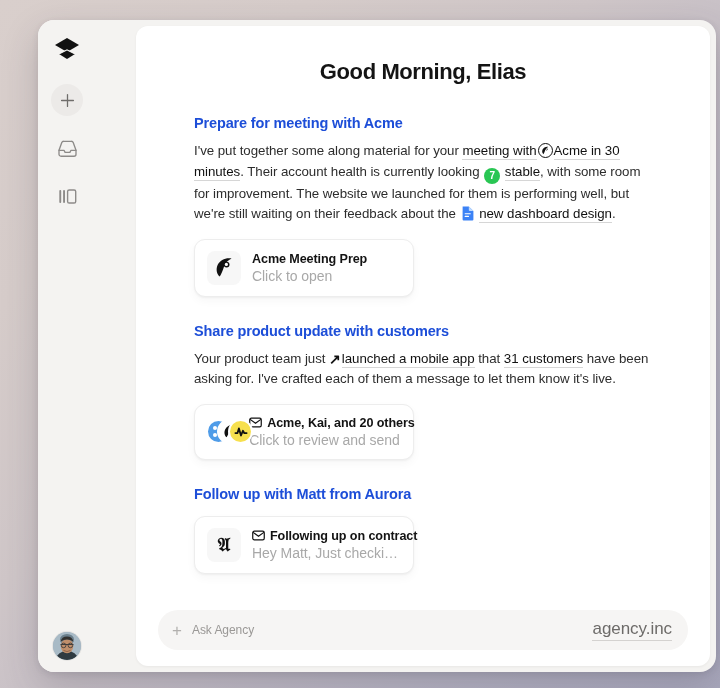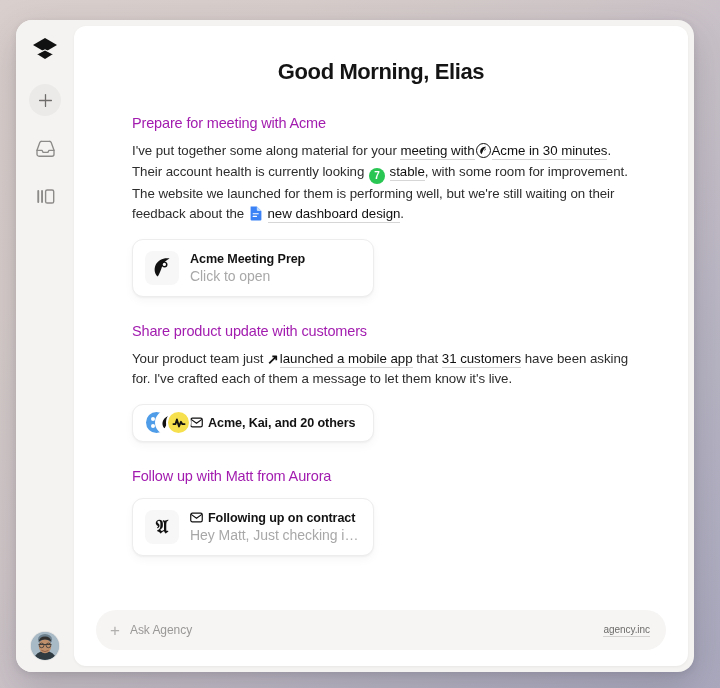--- a/index.html
+++ b/index.html
@@ -20,29 +20,30 @@
         #c2bcc6 62%,
         #b3b1c2 82%,
         #a9a8bd 100%);
     position: relative;
     -webkit-font-smoothing: antialiased;
   }
 
   
   .window {
     position: absolute;
-    left: 16px;
+    left: 38px;
     top: 20px;
     width: 678px;
     height: 652px;
     border-radius: 16px;
     display: flex;
     overflow: hidden;
     box-shadow: 0 14px 36px rgba(60,55,70,0.22), 0 2px 6px rgba(60,55,70,0.12);
     background: #f4f3f1;
+    gap: 40px;
   }
 
   
   .sidebar {
     width: 58px;
     flex: 0 0 58px;
     background: #f4f3f1;
     display: flex;
     flex-direction: column;
     align-items: center;
@@ -125,22 +126,22 @@
   }
 
   .content {
     padding: 0 54px 0 58px;
   }
 
   .section { margin-bottom: 26px; }
 
   .section-title {
     font-size: 14.5px;
-    font-weight: 400;
-    color: #a21caf;
+    font-weight: 700;
+    color: #1d4ed8;
     letter-spacing: -0.15px;
     margin-bottom: 10px;
     margin-top: 26px;
   }
 
   .section-body {
     font-size: 13.3px;
     line-height: 20.6px;
     color: #2d2d2d;
     letter-spacing: -0.05px;
@@ -207,21 +208,21 @@
     content: "";
     position: absolute;
     left: 1.3px; top: 1.3px;
     width: 5.4px; height: 5.4px;
     background: repeating-linear-gradient(90deg,#e8322a 0 1px,#fff 1px 2px);
   }
 
   
   .card {
     margin-top: 14px;
-    width: 242px;
+    width: 220px;
     background: #fff;
     border: 1px solid #ededed;
     border-radius: 11px;
     box-shadow: 0 1px 2px rgba(0,0,0,0.045), 0 4px 10px rgba(0,0,0,0.035);
     padding: 11px 12px;
     display: flex;
     align-items: center;
     gap: 11px;
     cursor: pointer;
   }
@@ -313,21 +314,21 @@
     margin-right: 10px;
     user-select: none;
   }
   .composer .ph {
     flex: 1 1 auto;
     font-size: 12px;
     color: #9a9896;
     letter-spacing: -0.05px;
   }
   .composer .workspace {
-    font-size: 10px;
+    font-size: 17px;
     color: #6d6b69;
     border-bottom: 1px solid #d4d2d0;
     padding-bottom: 1px;
     letter-spacing: -0.05px;
   }
 
   svg { display: block; }
 </style>
 </head>
 <body>
@@ -464,20 +465,21 @@
             <div class="card-text">
               <div class="card-title">
                 <span>
                   <svg width="13" height="11" viewBox="0 0 14 11" aria-hidden="true">
                     <rect x="0.8" y="0.8" width="12.4" height="9.4" rx="1.7" fill="none" stroke="#111" stroke-width="1.3"></rect>
                     <path d="M1.6 2.4 L7 6.4 L12.4 2.4" fill="none" stroke="#111" stroke-width="1.3" stroke-linecap="round" stroke-linejoin="round"></path>
                   </svg>
                 </span>
                 <span>Acme, Kai, and 20 others</span>
               </div>
+              <div class="card-sub">Click to review and send</div>
             </div>
           </div>
         </div>
 
         <div class="section">
           <div class="section-title">Follow up with Matt from Aurora</div>
 
 
           <div class="card">
             <div class="card-thumb">

